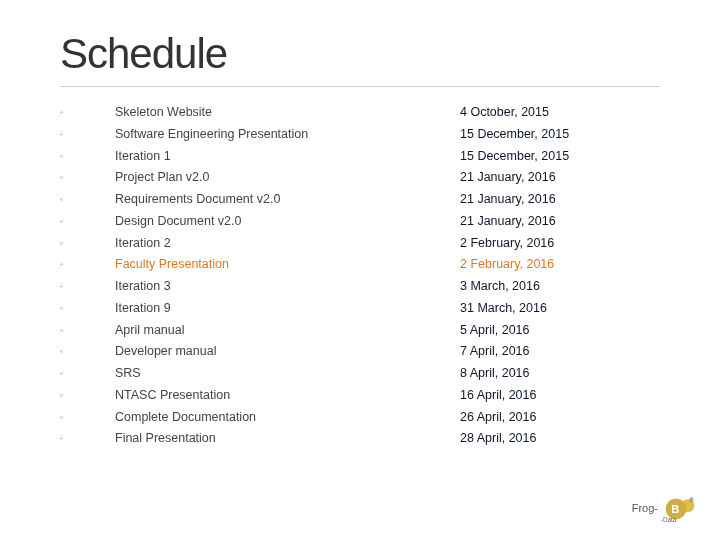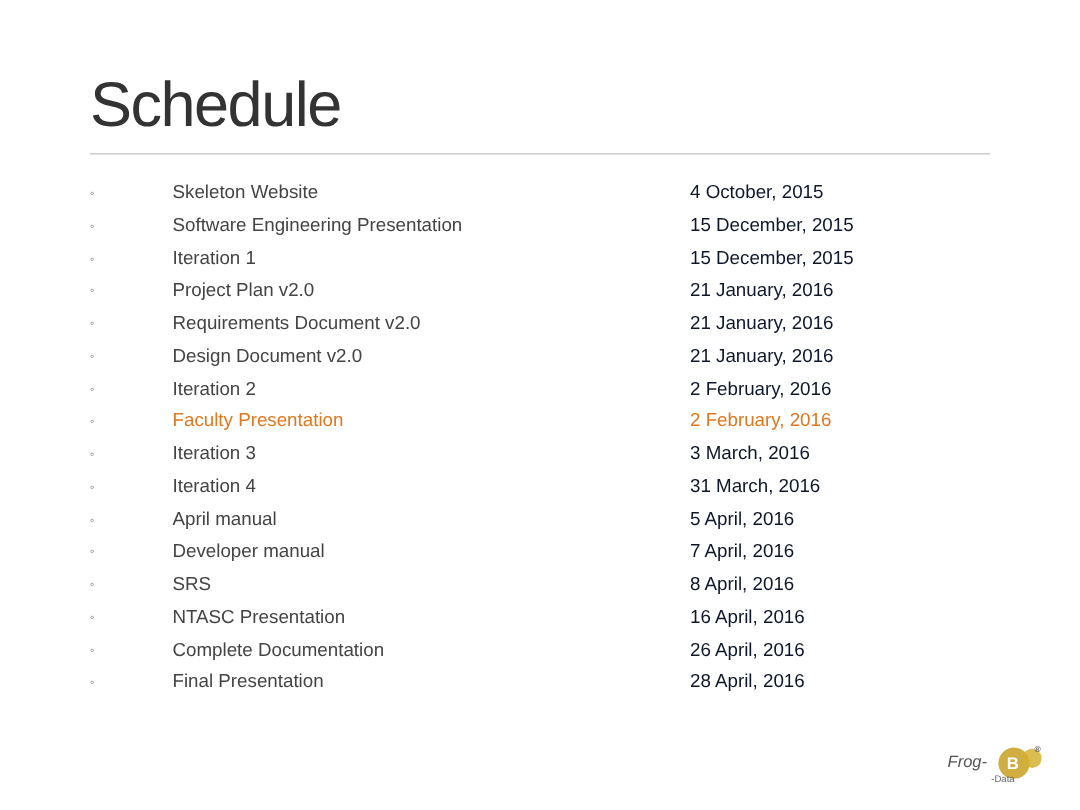--- a/index.html
+++ b/index.html
@@ -13,21 +13,21 @@
       height: 540px;
       background: #ffffff;
       font-family: 'Segoe UI', Arial, sans-serif;
       overflow: hidden;
       position: relative;
     }
 
     .page {
       width: 720px;
       height: 540px;
-      padding: 46px 60px 20px 60px;
+      padding: 30px 60px 20px 60px;
       position: relative;
     }
 
     .page-title {
       font-size: 42px;
       font-weight: 300;
       color: #333333;
       margin-bottom: 8px;
       letter-spacing: -1px;
     }
@@ -97,21 +97,20 @@
       bottom: 16px;
       right: 20px;
       display: flex;
       align-items: center;
       gap: 2px;
     }
 
     .logo-frog {
       font-size: 11px;
       color: #555;
-      font-style: italic;
     }
 
     .logo-icon {
       width: 40px;
       height: 32px;
     }
   </style>
 </head>
 <body>
 
@@ -152,21 +151,21 @@
         <li class="item-row highlight">
           <span class="bullet">◦</span>
           <span class="item-text">Faculty Presentation</span>
         </li>
         <li class="item-row">
           <span class="bullet">◦</span>
           <span class="item-text">Iteration 3</span>
         </li>
         <li class="item-row">
           <span class="bullet">◦</span>
-          <span class="item-text">Iteration 4</span>
+          <span class="item-text">Iteration 9</span>
         </li>
         <li class="item-row">
           <span class="bullet">◦</span>
           <span class="item-text">April manual</span>
         </li>
         <li class="item-row">
           <span class="bullet">◦</span>
           <span class="item-text">Developer manual</span>
         </li>
         <li class="item-row">

